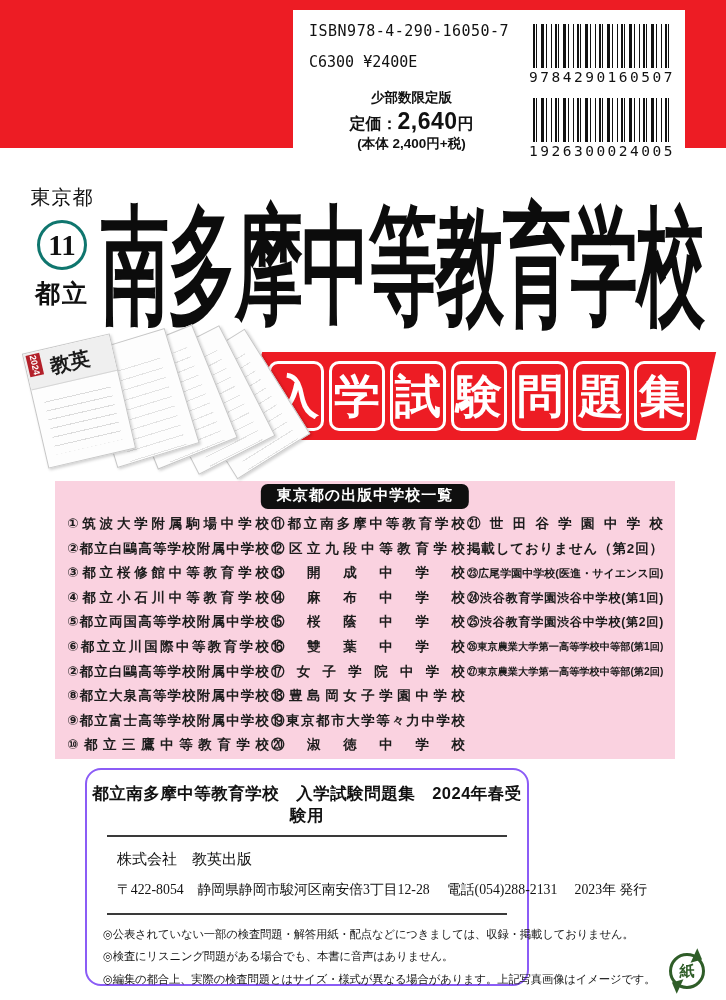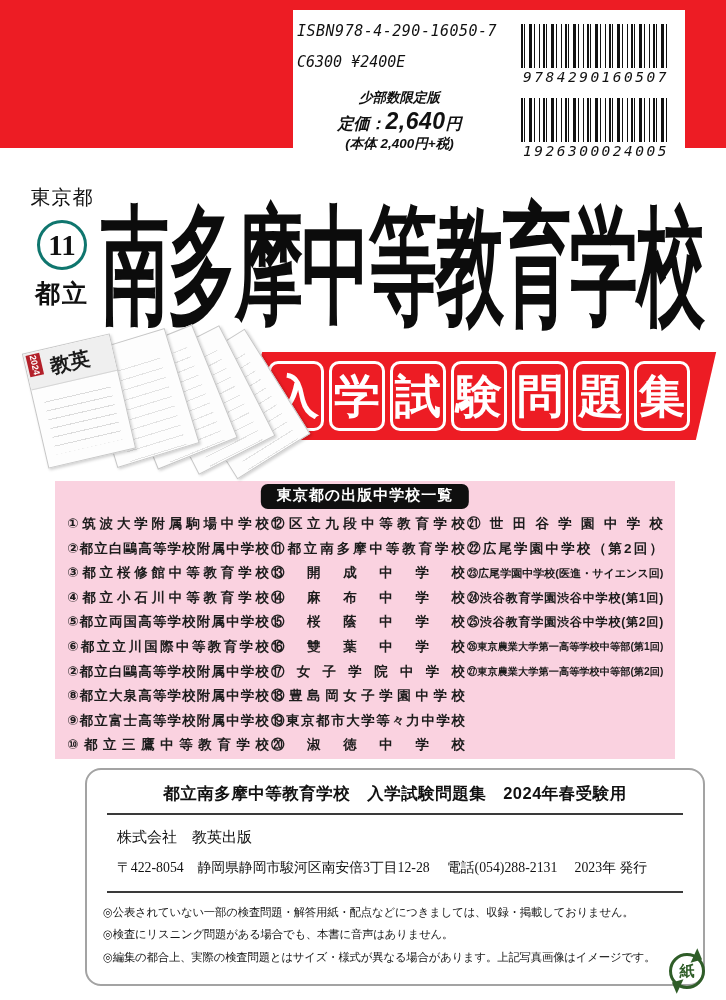--- a/index.html
+++ b/index.html
@@ -2,21 +2,21 @@
 <html><head>
 <meta charset="utf-8">
 <style>
   html,body{margin:0;padding:0;background:#e9e9e9;}
   .page{position:relative;width:726px;height:1000px;margin:0 auto;background:#ffffff;
         overflow:hidden;font-family:"Liberation Sans","DejaVu Sans",sans-serif;color:#111;}
 
   
   .top-band{position:absolute;left:0;top:0;width:726px;height:148px;background:#ED1C24;}
   .info-box{position:absolute;left:293px;top:10px;width:392px;height:158px;background:#fff;
-            display:flex;box-sizing:border-box;padding:12px 8px 4px 4px;font-style:italic;}
+            display:flex;box-sizing:border-box;padding:12px 8px 4px 16px;}
   .info-left{width:218px;}
   .isbn{font-family:"DejaVu Sans Mono","Liberation Mono",monospace;font-size:15px;letter-spacing:.5px;}
   .ccode{font-family:"DejaVu Sans Mono","Liberation Mono",monospace;font-size:15px;margin-top:13px;}
   .price-block{margin-top:18px;width:205px;text-align:center;}
   .edition{font-size:13.5px;font-weight:700;}
   .price-line{font-size:16px;font-weight:700;margin-top:1px;}
   .price-line .pv{font-size:23px;font-weight:900;letter-spacing:.5px;}
   .base{font-size:13.5px;font-weight:700;margin-top:0;}
   .info-right{flex:1;text-align:center;padding-top:2px;}
   .barcode{height:44px;margin:0 6px;
@@ -79,22 +79,22 @@
   .cols{position:absolute;left:12px;right:6px;top:31px;bottom:4px;display:flex;gap:2px;}
   .cols ul{list-style:none;margin:0;padding:0;}
   .col1{width:202px;} .col2{width:194px;} .col3{width:196px;}
   .cols li{line-height:24.6px;font-size:13.5px;font-weight:700;color:#1c1c1c;
            text-align:justify;text-align-last:justify;white-space:nowrap;overflow:hidden;}
   .col3 li.sz12{font-size:12.2px;letter-spacing:-0.2px;}
   .col3 li.sz11{font-size:11px;letter-spacing:-0.4px;}
   .col3 li.sz10{font-size:10.2px;letter-spacing:-0.4px;}
 
   
-  .pub-box{position:absolute;left:85px;top:768px;width:620px;height:218px;box-sizing:border-box;
-           border:2px solid #a3a3a3;border-radius:16px;background:#fff;}
+  .pub-box{position:absolute;left:85px;top:768px;width:444px;height:218px;box-sizing:border-box;
+           border:2px solid #8b5cf6;border-radius:16px;background:#fff;}
   .pub-title{margin-top:13px;text-align:center;font-size:16.5px;font-weight:700;letter-spacing:.5px;}
   .rule{border-top:2px solid #3a3a3a;margin:8px 20px 0;}
   .company{font-family:"Liberation Serif","DejaVu Serif",serif;font-size:15px;margin:13px 0 0 30px;}
   .address{font-family:"Liberation Serif","DejaVu Serif",serif;font-size:13.8px;margin:12px 0 0 30px;
            white-space:nowrap;}
   .rule2{margin-top:14px;}
   .notes{margin:8px 6px 0 16px;padding:0;list-style:none;}
   .notes li{font-family:"Liberation Serif","DejaVu Serif",serif;font-size:11.4px;line-height:22.4px;
             letter-spacing:-0.2px;white-space:nowrap;color:#161616;}
 
@@ -180,34 +180,34 @@
         <li>③都立桜修館中等教育学校</li>
         <li>④都立小石川中等教育学校</li>
         <li>⑤都立両国高等学校附属中学校</li>
         <li>⑥都立立川国際中等教育学校</li>
         <li>②都立白鷗高等学校附属中学校</li>
         <li>⑧都立大泉高等学校附属中学校</li>
         <li>⑨都立富士高等学校附属中学校</li>
         <li>⑩都立三鷹中等教育学校</li>
       </ul>
       <ul class="col2">
+        <li>⑪都立南多摩中等教育学校</li>
         <li>⑫区立九段中等教育学校</li>
-        <li>⑪都立南多摩中等教育学校</li>
         <li>⑬開成中学校</li>
         <li>⑭麻布中学校</li>
         <li>⑮桜蔭中学校</li>
         <li>⑯雙葉中学校</li>
         <li>⑰女子学院中学校</li>
         <li>⑱豊島岡女子学園中学校</li>
         <li>⑲東京都市大学等々力中学校</li>
         <li>⑳淑徳中学校</li>
       </ul>
       <ul class="col3">
         <li>㉑世田谷学園中学校</li>
-        <li>㉒広尾学園中学校（第2回）</li>
+        <li>掲載しておりません（第2回）</li>
         <li class="sz11">㉓広尾学園中学校(医進・サイエンス回)</li>
         <li class="sz12">㉔渋谷教育学園渋谷中学校(第1回)</li>
         <li class="sz12">㉕渋谷教育学園渋谷中学校(第2回)</li>
         <li class="sz10">㉖東京農業大学第一高等学校中等部(第1回)</li>
         <li class="sz10">㉗東京農業大学第一高等学校中等部(第2回)</li>
       </ul>
     </div>
   </div>
 
   <div class="pub-box">

